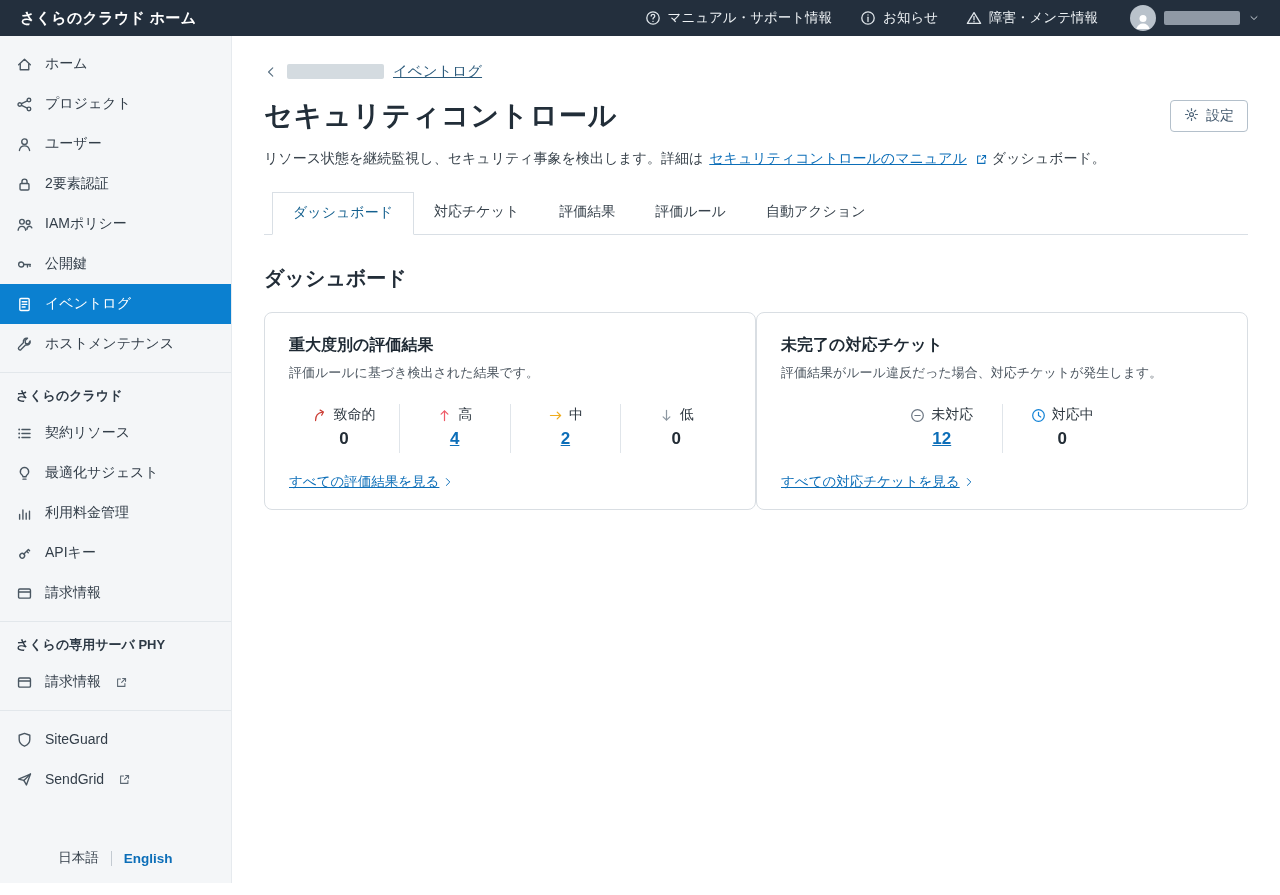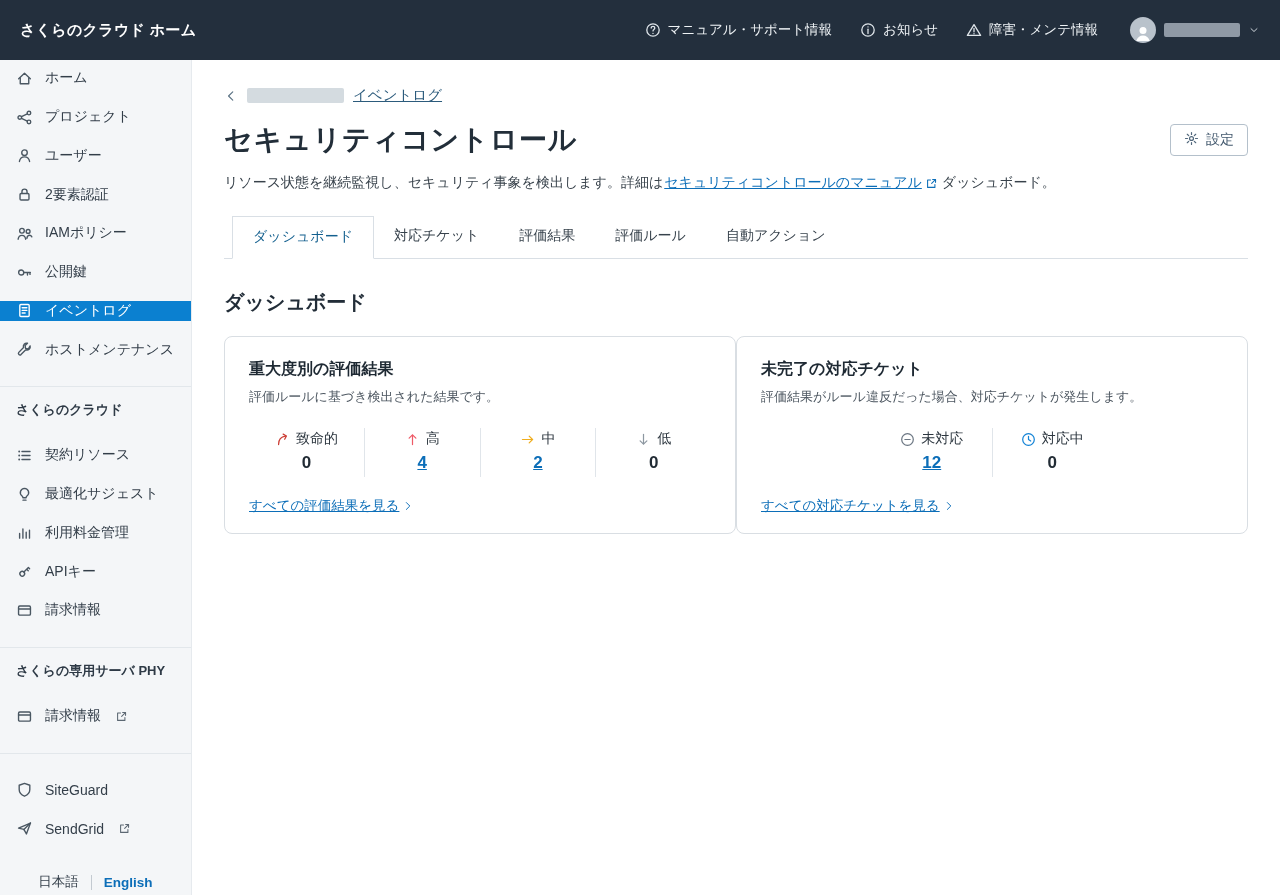--- a/index.html
+++ b/index.html
@@ -6,40 +6,40 @@
   html,body { width:1280px; height:895px; overflow:hidden; }
   body {
     font-family: "Liberation Sans", "DejaVu Sans", sans-serif;
     color:#2b353f; background:#fff; font-size:14px;
   }
   .ic { display:inline-flex; align-items:center; justify-content:center; }
   .ic svg { width:100%; height:100%; fill:none; stroke:currentColor;
             stroke-width:1.3; stroke-linecap:round; stroke-linejoin:round; }
 
   
-  .topbar { height:60px; background:#232f3d; color:#fff; display:flex;
+  .topbar { height:36px; background:#232f3d; color:#fff; display:flex;
             align-items:center; justify-content:space-between; padding:0 20px; }
   .brand { font-size:15px; font-weight:bold; letter-spacing:.02em; }
   .topbar-nav { display:flex; align-items:center; gap:28px; }
   .topbar-link { display:flex; align-items:center; gap:7px; color:#eef2f5;
                  font-size:13.5px; cursor:pointer; text-decoration:none; }
   .tb-ic { width:16px; height:16px; color:#dfe5ea; }
   .account { display:flex; align-items:center; gap:8px; cursor:pointer; margin-left:4px; }
   .avatar { width:26px; height:26px; border-radius:50%; background:#b9c2cb;
             overflow:hidden; display:flex; align-items:flex-end; justify-content:center; }
   .avatar svg { width:20px; height:20px; }
   .redacted-name { width:76px; height:14px; background:#8f99a5; border-radius:2px; }
   .acc-chev { width:12px; height:12px; color:#cfd6dc; }
 
   
   .shell { display:flex; height:847px; }
 
   
-  .sidebar { width:192px; background:#f4f6f8; border-right:1px solid #e6eaee;
-             display:flex; flex-direction:column; padding-top:8px;gap:18px; }
+  .sidebar { width:232px; background:#f4f6f8; border-right:1px solid #e6eaee;
+             display:flex; flex-direction:column; padding-top:8px; }
   .side-item { height:40px; display:flex; align-items:center; gap:12px;
                padding:0 16px; font-size:14px; color:#333e49; cursor:pointer;
                text-decoration:none; }
   .s-ic { width:17px; height:17px; color:#4a5762; flex:none; }
   .side-item.active { background:#0b80d0; color:#fff; }
   .side-item.active .s-ic { color:#fff; }
   .ext-ic { width:13px; height:13px; color:#5c6873; margin-left:2px; }
   .side-section-title { margin-top:8px; border-top:1px solid #e2e7eb;
                         padding:14px 16px 8px; font-size:13px; font-weight:bold; color:#2e3a46; }
   .side-divider { border-top:1px solid #e2e7eb; margin:8px 0; }
@@ -59,21 +59,21 @@
   .title-row { display:flex; align-items:center; justify-content:space-between; margin-top:16px; }
   .page-title { font-size:28px; font-weight:600; color:#222e39; letter-spacing:.03em; }
   .settings-btn { display:flex; align-items:flex-start; gap:7px; background:#fff;
                   border:1px solid #b4c0cb; border-radius:4px; padding:6px 13px;
                   font-size:14px; color:#42586d; cursor:pointer;
                   font-family:inherit; }
   .gear-ic { width:15px; height:15px; color:#53697d; }
 
   .desc { margin-top:15px; font-size:14px; color:#38424b; display:flex;
           align-items:center; flex-wrap:wrap; }
-  .txt-link { color:#0c6eb8; text-decoration:underline; cursor:pointer; margin:0 1px; }
+  .txt-link { color:#0c6eb8; text-decoration:underline; cursor:pointer; margin:0 6px; }
   .desc .ext-blue { width:13px; height:13px; color:#0c6eb8; margin:0 4px 0 2px; }
 
   .tabs { margin-top:24px; display:flex; border-bottom:1px solid #d9dfe5; padding-left:8px; }
   .tab { padding:11px 20px 12px; font-size:14px; color:#37424c; cursor:pointer; }
   .tab.active { border:1px solid #d9dfe5; border-bottom:1px solid #fff;
                 margin-bottom:-1px; background:#fff; color:#14608f; }
 
   .dash-heading { margin:30px 0 20px; font-size:20px; font-weight:600; color:#222d38; }
 
   .cards { display:flex; }

